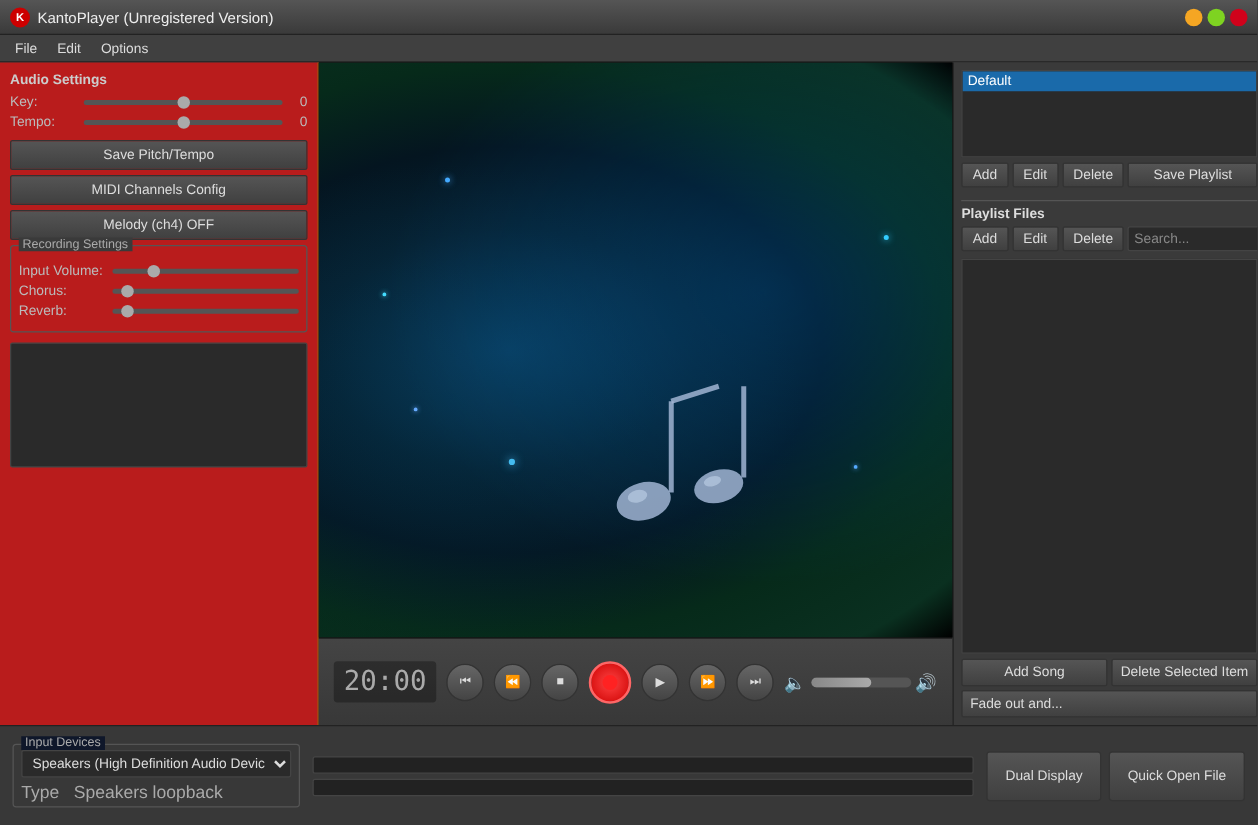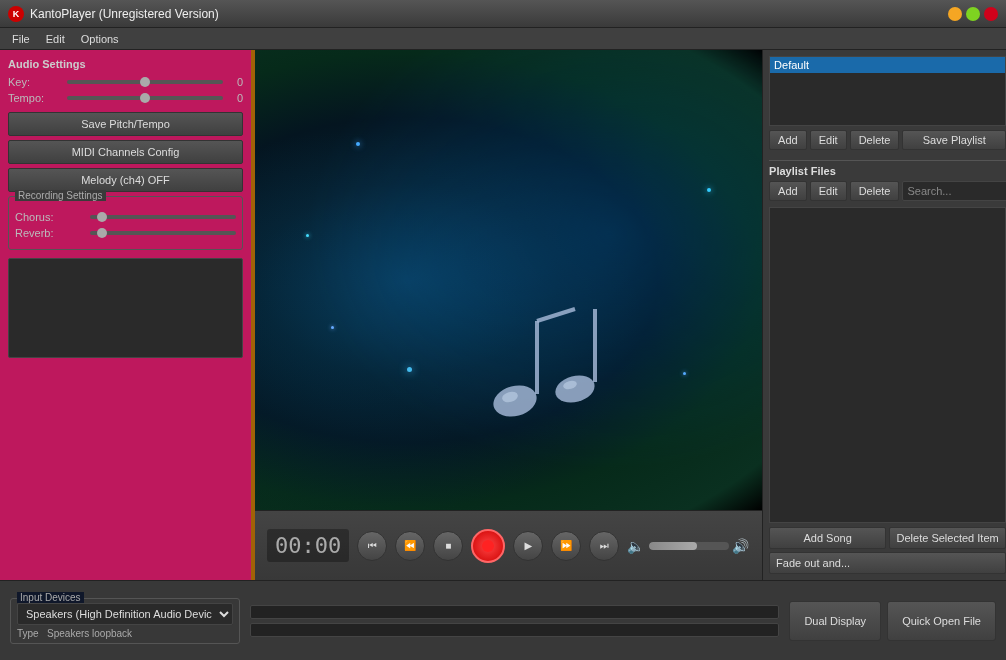--- a/index.html
+++ b/index.html
@@ -67,22 +67,22 @@
 
     
     #main {
       display: flex;
       height: calc(660px - 50px - 80px);
     }
 
     
     #left-panel {
       width: 255px;
-      background: #be185d;
-      border-right: 4px solid #a16207;
+      background: #b91c1c;
+      border-right: 1px solid #a16207;
       padding: 8px;
       flex-shrink: 0;
     }
     .panel-section-title {
       font-size: 11px;
       color: #ccc;
       margin-bottom: 6px;
       font-weight: bold;
     }
     .audio-settings-group { margin-bottom: 8px; }
@@ -375,21 +375,21 @@
       width: 100%;
       background: #2a2a2a;
       border: 1px solid #444;
       color: #ddd;
       padding: 3px 4px;
       font-size: 11px;
       margin-bottom: 3px;
       border-radius: 2px;
     }
     .device-type-row {
-      font-size: 10px;
+      font-size: 14px;
       color: #aaa;
     }
 
     .bottom-progress-area {
       flex: 1;
       display: flex;
       flex-direction: column;
       gap: 4px;
     }
     .progress-bar-outer {
@@ -476,20 +476,24 @@
     </div>
 
     <button class="panel-btn">Save Pitch/Tempo</button>
     <button class="panel-btn">MIDI Channels Config</button>
     <button class="panel-btn">Melody (ch4) OFF</button>
 
     <div class="section-border">
       <span class="section-border-title">Recording Settings</span>
       <div style="margin-top:8px;">
         <div class="rec-slider-row">
+          <span class="rec-slider-label">Input Volume:</span>
+          <input type="range" min="0" max="100" value="20" style="flex: 1 1 0%;">
+        </div>
+        <div class="rec-slider-row">
           <span class="rec-slider-label">Chorus:</span>
           <input type="range" min="0" max="100" value="5" style="flex: 1 1 0%;">
         </div>
         <div class="rec-slider-row">
           <span class="rec-slider-label">Reverb:</span>
           <input type="range" min="0" max="100" value="5" style="flex: 1 1 0%;">
         </div>
       </div>
     </div>
 
@@ -519,21 +523,21 @@
         <div style="position:absolute;top:20%;left:20%;width:4px;height:4px;background:#4af;border-radius:50%;box-shadow:0 0 6px #4af;"></div>
         <div style="position:absolute;top:40%;left:10%;width:3px;height:3px;background:#4df;border-radius:50%;box-shadow:0 0 4px #4df;"></div>
         <div style="position:absolute;top:60%;left:15%;width:3px;height:3px;background:#6af;border-radius:50%;box-shadow:0 0 4px #6af;"></div>
         <div style="position:absolute;top:30%;right:10%;width:4px;height:4px;background:#3cf;border-radius:50%;box-shadow:0 0 6px #3cf;"></div>
         <div style="position:absolute;top:70%;right:15%;width:3px;height:3px;background:#5af;border-radius:50%;box-shadow:0 0 4px #5af;"></div>
         <div style="position:absolute;bottom:30%;left:30%;width:5px;height:5px;background:#4be;border-radius:50%;box-shadow:0 0 8px #4be;"></div>
       </div>
     </div>
 
     <div id="transport">
-      <span class="time-display">00:00</span>
+      <span class="time-display">20:00</span>
 
       <button class="transport-btn" title="Previous">⏮</button>
       <button class="transport-btn" title="Rewind">⏪</button>
       <button class="transport-btn" title="Stop">■</button>
       <button class="transport-btn record-btn" title="Record">
         <span style="width:12px;height:12px;background:#ff2222;border-radius:50%;display:block;margin:auto;"></span>
       </button>
       <button class="transport-btn" title="Play">▶</button>
       <button class="transport-btn" title="Fast Forward">⏩</button>
       <button class="transport-btn" title="Next">⏭</button>

